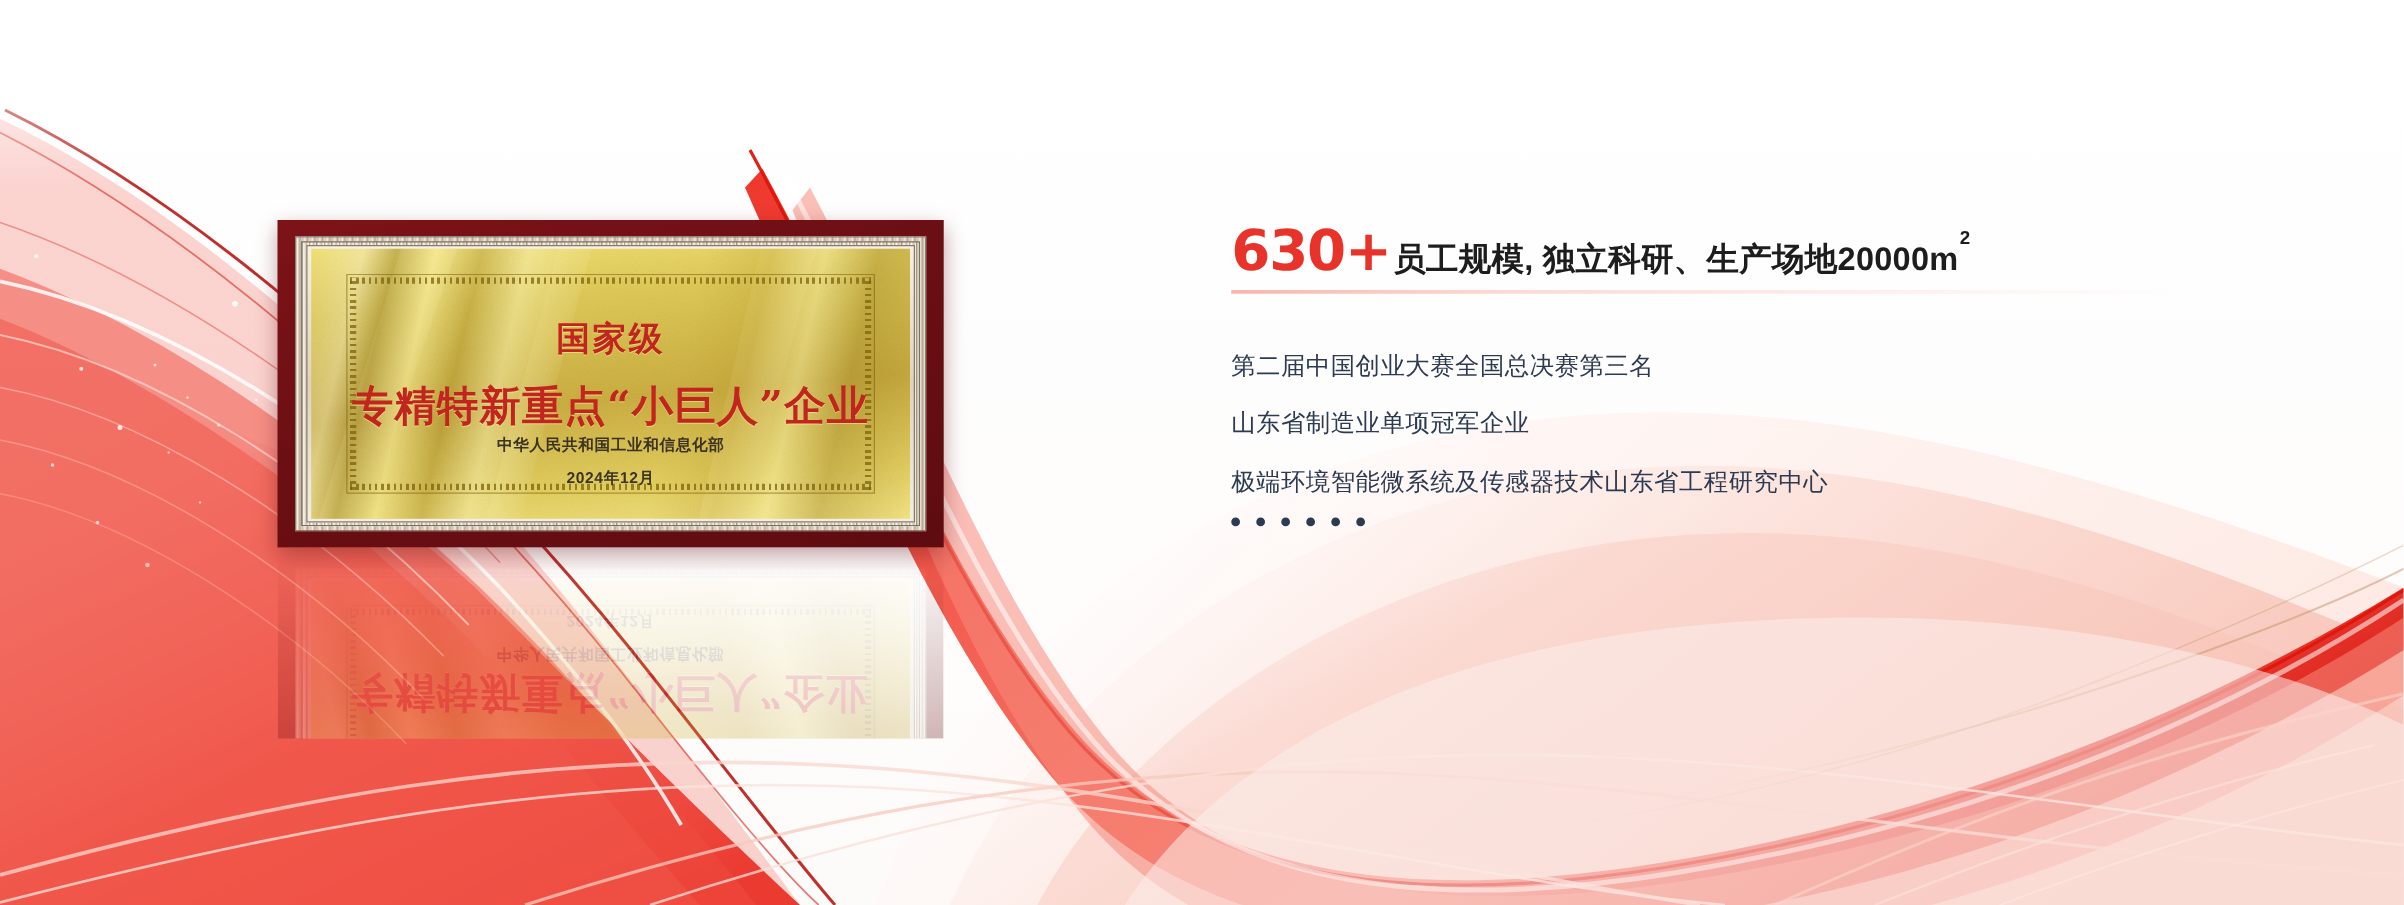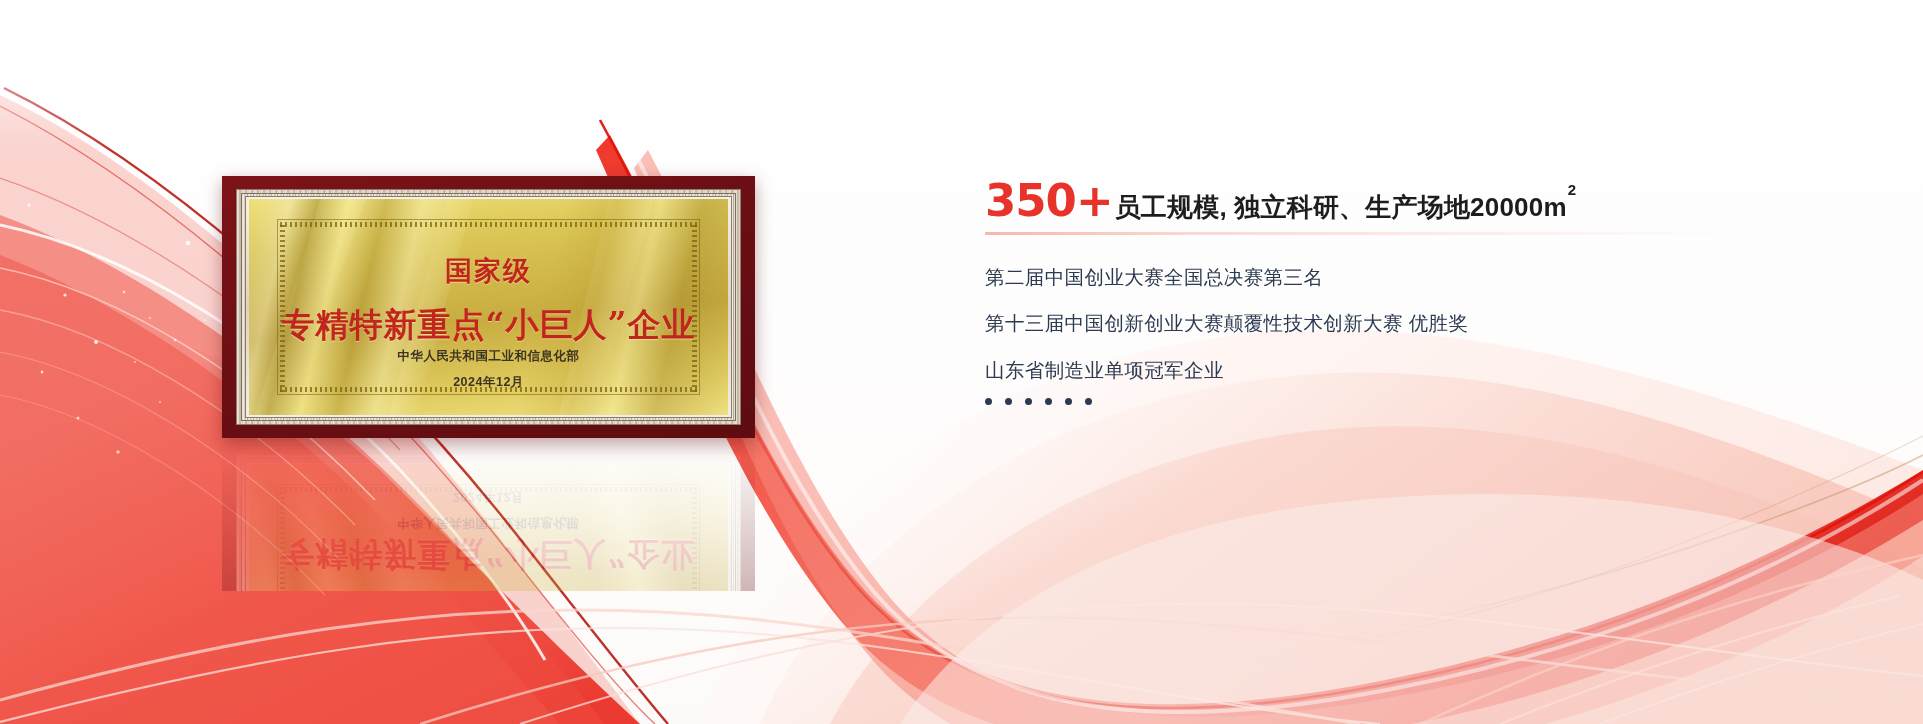--- a/index.html
+++ b/index.html
@@ -225,21 +225,21 @@
   }
 
   #headline-rule {
     margin-top: 9px;
     width: 758px;
     height: 3px;
     background: linear-gradient(to right, #f6b7ad 0%, #fbd9d2 28%, #fdecea 62%, rgba(255,255,255,0) 100%);
   }
 
   #award-list {
-    margin-top: 30px;
+    margin-top: 46px;
     list-style: none;
     padding: 0;
   }
   #award-list li {
     font-size: 19.5px;
     color: #2c3a52;
     letter-spacing: .4px;
     margin-bottom: 22px;
     white-space: nowrap;
     line-height: 1.25;
@@ -458,30 +458,30 @@
             </div>
           </div>
         </div>
       </div>
     </div>
   </div>
 
   <div id="content">
 
     <div id="headline">
-      <span id="headline-number">350+</span>
+      <span id="headline-number">630+</span>
       <span id="headline-rest"><span>员工规模, 独立科研、生产场地20000m</span><sup id="headline-unit-sup">2</sup></span>
     </div>
 
     <div id="headline-rule"></div>
 
     <ul id="award-list">
       <li>第二届中国创业大赛全国总决赛第三名</li>
-      <li>第十三届中国创新创业大赛颠覆性技术创新大赛 优胜奖</li>
       <li>山东省制造业单项冠军企业</li>
+      <li>极端环境智能微系统及传感器技术山东省工程研究中心</li>
     </ul>
 
     <div id="ellipsis-dots">
       <span></span>
       <span></span>
       <span></span>
       <span></span>
       <span></span>
       <span></span>
     </div>

